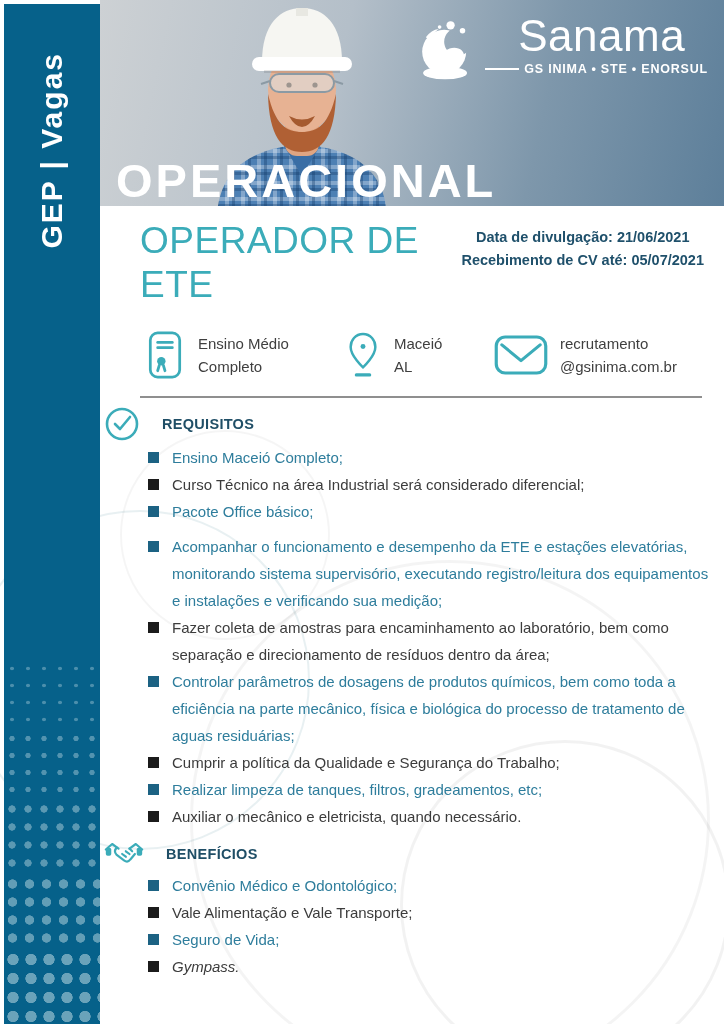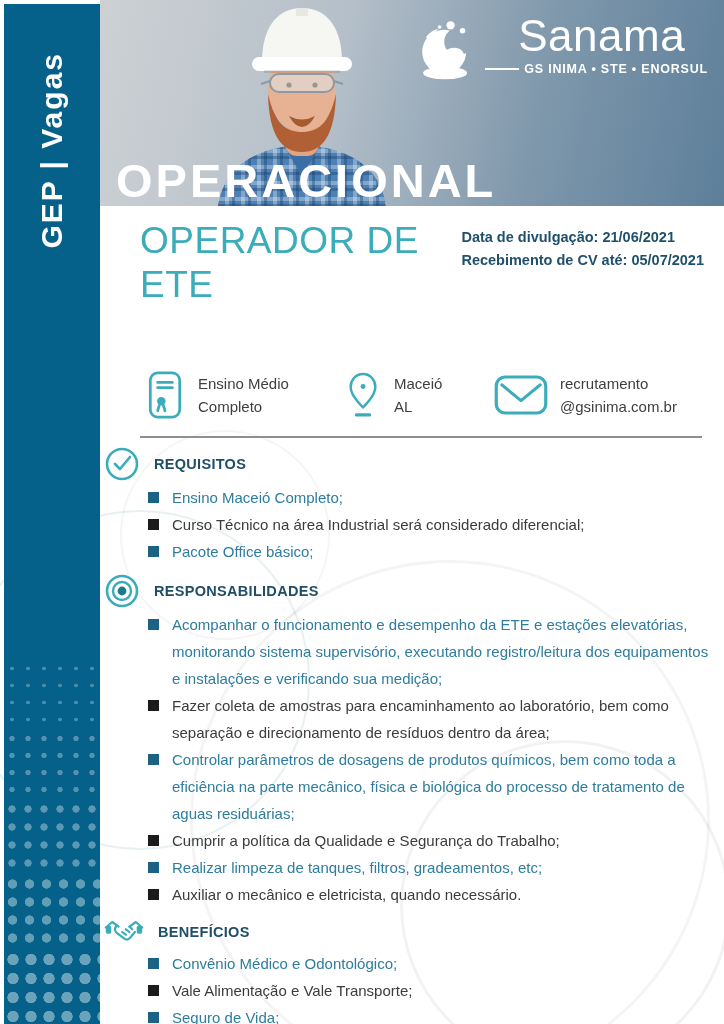--- a/index.html
+++ b/index.html
@@ -50,35 +50,35 @@
   .header-category {
     position:absolute; left:16px; bottom:0px;
     color:#ffffff; font-size:47px; font-weight:700; letter-spacing:3px; line-height:50px;
   }
 
   
   .content { position:absolute; left:100px; top:206px; width:624px; height:726px; z-index:2; }
 
   .title-row { display:flex; justify-content:space-between; align-items:flex-start; padding:13px 20px 0 40px; }
   .job-title { color:#3bacb9; font-size:37px; font-weight:500; letter-spacing:0.5px; line-height:44px; }
-  .dates { padding-top:7px; text-align:left; }
+  .dates { padding-top:7px; text-align:center; }
   .dates div { color:#1f506b; font-size:14.5px; font-weight:700; line-height:23px; white-space:nowrap; }
 
   .info-row { display:flex; margin:22px 0 0 44px; }
-  .info-item { display:flex; align-items:center;margin-top:40px; }
+  .info-item { display:flex; align-items:center; }
   .info-item .txt { margin-left:12px; color:#3f3f3f; font-size:15px; line-height:23px; }
   .info-edu { width:200px; }
   .info-loc { width:150px; }
 
   .divider { margin:15px 22px 0 40px; border-top:2px solid #8f8f8f; }
 
   .section { margin-top:8px; }
   .section-header { display:flex; align-items:center; padding-left:4px; }
   .section-header .sec-icon { flex:0 0 auto; }
-  .section-title { margin-left:14px; color:#1f4e66; font-size:14.5px; font-weight:700; letter-spacing:0.3px; }
+  .section-title { margin-left:22px; color:#1f4e66; font-size:14.5px; font-weight:700; letter-spacing:0.3px; }
   .section ul { list-style:none; margin:2px 10px 0 48px; }
   .section li { position:relative; padding-left:24px; font-size:15px; line-height:27px; }
   .section li::before { content:""; position:absolute; left:0; top:8px; width:11px; height:11px; }
   .section li:nth-child(odd) { color:#2e7d9c; }
   .section li:nth-child(odd)::before { background:#1c6283; }
   .section li:nth-child(even) { color:#3c3c3c; }
   .section li:nth-child(even)::before { background:#1b1b1b; }
   .section li.italic { font-style:italic; }
 
   svg { display:block; }
@@ -226,28 +226,20 @@
       <h2 class="section-title">REQUISITOS</h2>
     </div>
     <ul>
       <li>Ensino Maceió Completo;</li>
       <li>Curso Técnico na área Industrial será considerado diferencial;</li>
       <li>Pacote Office básico;</li>
     </ul>
   </section>
 
   <section class="section">
-    <div class="section-header">
-      <svg class="sec-icon" width="36" height="36" viewBox="0 0 36 36">
-        <circle cx="18" cy="18" r="15" fill="none" stroke="#3bacb9" stroke-width="2.6"></circle>
-        <circle cx="18" cy="18" r="9" fill="none" stroke="#3bacb9" stroke-width="2.4"></circle>
-        <circle cx="18" cy="18" r="4.4" fill="#1d7a8c"></circle>
-      </svg>
-      <h2 class="section-title">RESPONSABILIDADES</h2>
-    </div>
     <ul>
       <li>Acompanhar o funcionamento e desempenho da ETE e estações elevatórias, monitorando sistema supervisório, executando registro/leitura dos equipamentos e instalações e verificando sua medição;</li>
       <li>Fazer coleta de amostras para encaminhamento ao laboratório, bem como separação e direcionamento de resíduos dentro da área;</li>
       <li>Controlar parâmetros de dosagens de produtos químicos, bem como toda a eficiência na parte mecânico, física e biológica do processo de tratamento de aguas residuárias;</li>
       <li>Cumprir a política da Qualidade e Segurança do Trabalho;</li>
       <li>Realizar limpeza de tanques, filtros, gradeamentos, etc;</li>
       <li>Auxiliar o mecânico e eletricista, quando necessário.</li>
     </ul>
   </section>
 

